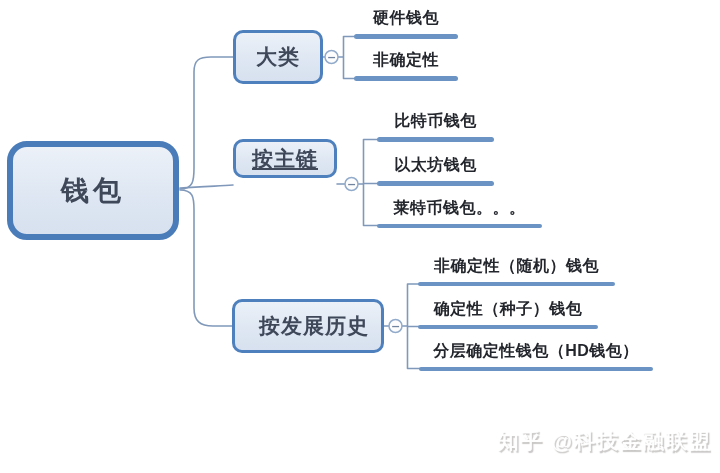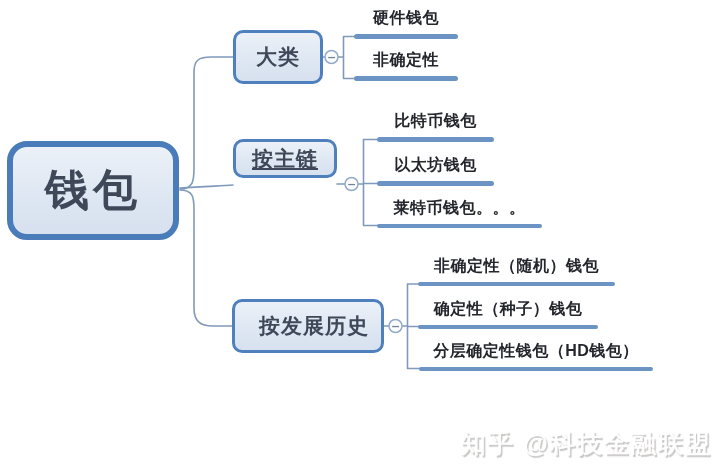--- a/index.html
+++ b/index.html
@@ -12,34 +12,34 @@
   svg .cbtn circle{fill:#fdfdfe;stroke:#92abcb;stroke-width:1.5;}
   svg .cbtn text{fill:#70839f;font-size:11px;font-weight:700;text-anchor:middle;
     font-family:"DejaVu Sans", sans-serif;}
   .node{
     position:absolute;display:flex;align-items:center;justify-content:center;
     background:linear-gradient(180deg,#ecf1f8 0%,#dde6f2 60%,#d7e1ef 100%);
     border:3px solid #4e80bd;border-radius:10px;box-sizing:border-box;
     color:#3e4859;font-weight:700;white-space:nowrap;
   }
   .node.root{border-width:6px;border-radius:20px;border-color:#4a7cba;
-    font-size:44px;letter-spacing:4px;}
+    font-size:28px;letter-spacing:4px;}
   .node.branch{font-size:21px;letter-spacing:1px;}
   .leaf{
     position:absolute;display:flex;flex-direction:column;justify-content:flex-end;
     box-sizing:border-box;
   }
   .leaf .lbl{
     text-align:center;margin-bottom:5px;white-space:nowrap;
     color:#23262c;font-size:16px;font-weight:700;letter-spacing:0.5px;
   }
   .leaf .bar{height:4.5px;background:#6b94c4;border-radius:2.5px;width:100%;}
   .watermark{
     position:absolute;right:8px;top:427px;white-space:nowrap;
-    font-size:25px;font-weight:700;letter-spacing:2px;
+    font-size:21px;font-weight:700;letter-spacing:2px;
     color:rgba(255,255,255,0.96);
     text-shadow:1.5px 1.8px 1px rgba(90,85,80,0.32), -0.5px -0.5px 0 rgba(255,255,255,0.9);
   }
 </style>
 </head>
 <body>
 
 <div class="canvas">
 
   <svg class="layer" viewBox="0 0 720 473" xmlns="http://www.w3.org/2000/svg">

